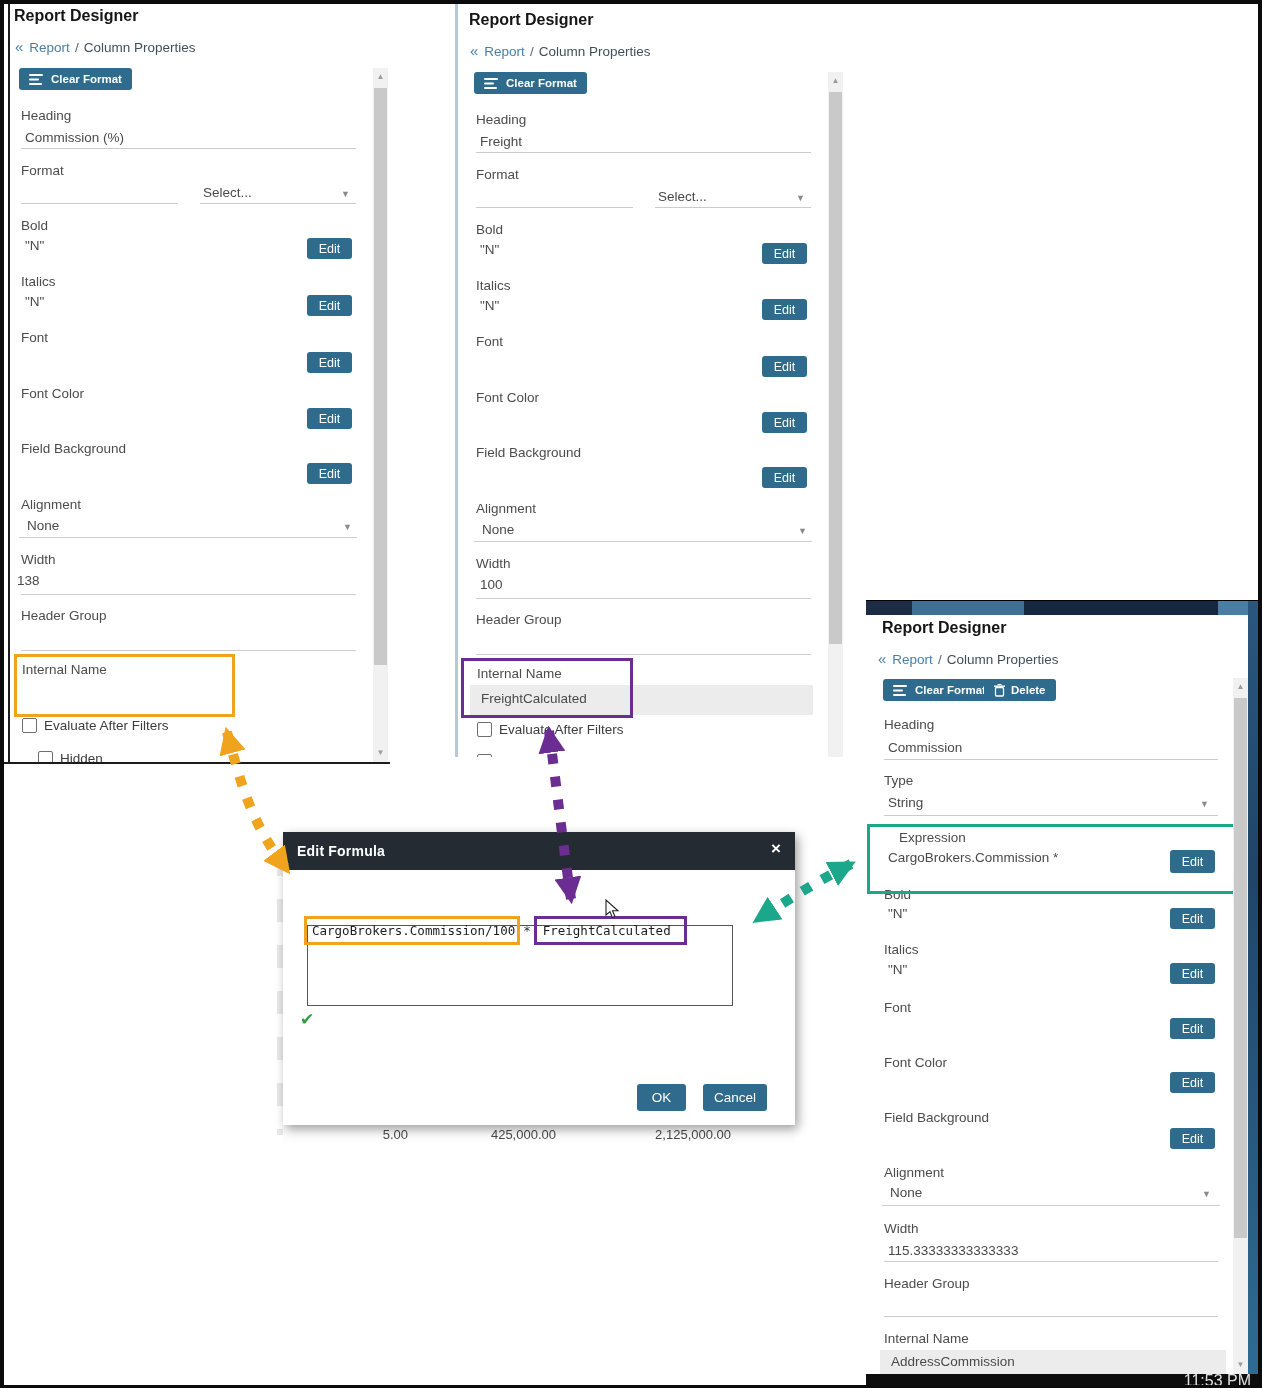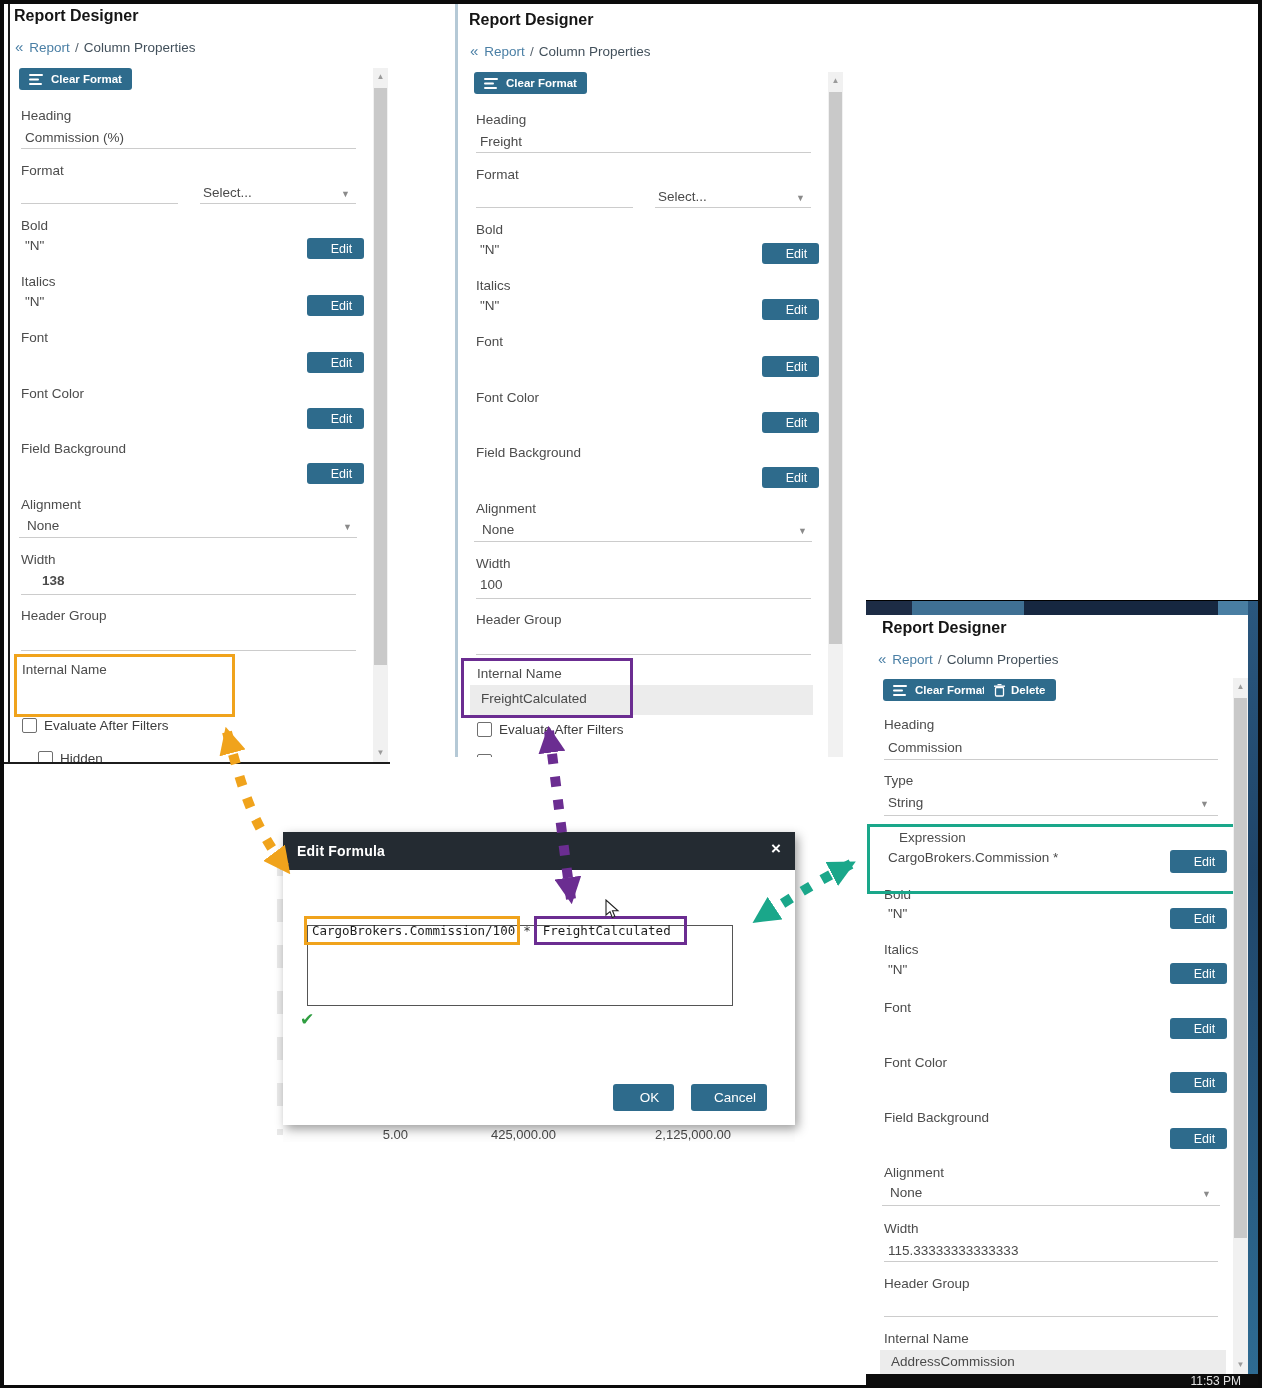--- a/index.html
+++ b/index.html
@@ -13,21 +13,21 @@
   .bc{font-size:13.5px;color:#42505b;}
   .bc .back{color:#4a7fa5;font-size:15px;margin-right:6px;}
   .bc .lnk{color:#4a7fa5;}
   .bc .sep{color:#5a6670;margin:0 5px;}
   .label{font-size:13.5px;color:#4c4c4c;}
   .value{font-size:13.5px;color:#4a4a4a;}
   .underline{height:1px;background:#cccccc;}
   .gray-strip{background:#ececec;}
   .caret{color:#8a8a8a;font-size:9px;line-height:9px;}
   
-  .btn{background:#2e6b8c;color:#ffffff;border-radius:3px;display:flex;align-items:center;justify-content:center;padding-left:12px;}
+  .btn{background:#2e6b8c;color:#ffffff;border-radius:3px;display:flex;align-items:center;justify-content:center;}
   .btn-edit{width:45px;height:21px;font-size:12.5px;}
   .btn-tool{height:22px;padding:0 10px;font-size:11.5px;font-weight:bold;gap:7px;}
   
   .sb{background:#f1f1f1;overflow:hidden;}
   .sb-arrow{position:absolute;left:0;right:0;text-align:center;color:#9b9b9b;font-size:8px;line-height:14px;height:14px;}
   .sb-thumb{position:absolute;left:1px;width:13px;background:#c9c9c9;}
   
   .cbrow{display:flex;}
   .cb{width:13px;height:13px;border:1px solid #6f6f6f;border-radius:2px;background:#fff;flex:0 0 auto;}
   .cblabel{margin-left:7px;font-size:13.5px;color:#3d3d3d;}
@@ -47,21 +47,21 @@
   .fx1{border:3px solid #f0a31c;padding:4px 2px 4px 5px;background:rgba(255,255,255,.0);}
   .fxop{margin:0 3px;color:#333;}
   .fx2{border:3px solid #6b2d91;padding:4px 13px 4px 6px;}
   .check{position:absolute;left:17px;top:177px;color:#2f9e41;font-size:17px;font-weight:bold;}
   .dlg-btns{position:absolute;right:28px;bottom:14px;display:flex;gap:17px;}
   .dlg-btns .btn{height:27px;font-size:13.5px;}
   .btn-ok{width:49px;} .btn-cancel{width:64px;}
   
   .darkbar{background:linear-gradient(90deg,#1d2c45 0,#1d2c45 46px,#3f7093 46px,#3f7093 158px,#162740 158px,#162740 352px,#497ea2 352px,#497ea2 100%);}
   .sidestrip{background:linear-gradient(180deg,#2a577e 0%,#1f4569 35%,#2e6b92 100%);}
-  .taskbar{background:#0d0d0d;color:#e2e2e2;font-size:12px;display:flex;align-items:center;justify-content:flex-end;padding-right:21px;box-sizing:border-box;z-index:12;}
+  .taskbar{background:#0d0d0d;color:#e2e2e2;font-size:16px;display:flex;align-items:center;justify-content:flex-end;padding-right:11px;box-sizing:border-box;z-index:12;}
   
   .stripes{background:repeating-linear-gradient(180deg,#e9e9e9 0 23px,#ffffff 23px 46px);z-index:4;}
   .bgnum{position:absolute;font-size:13px;color:#4a4a4a;text-align:right;}
   svg.overlay{position:absolute;left:0;top:0;z-index:20;pointer-events:none;}
   #cursor{z-index:30;}
 </style>
 </head>
 <body>
 
 <div id="page">
@@ -117,21 +117,21 @@
 
     <div class="abs label" style="left:11px;top:437px;">Field Background</div>
     <div class="abs btn btn-edit" style="left:297px;top:459px;">Edit</div>
 
     <div class="abs label" style="left:11px;top:493px;">Alignment</div>
     <div class="abs value" style="left:17px;top:514px;">None</div>
     <div class="abs caret" style="left:333px;top:519px;">▼</div>
     <div class="abs underline" style="left:9px;top:533px;width:338px;"></div>
 
     <div class="abs label" style="left:11px;top:548px;">Width</div>
-    <div class="abs value" style="left:32px;top:569px;font-weight:bold;">138</div>
+    <div class="abs value" style="left:7px;top:569px;">138</div>
     <div class="abs underline" style="left:11px;top:590px;width:335px;"></div>
 
     <div class="abs label" style="left:11px;top:604px;">Header Group</div>
     <div class="abs underline" style="left:11px;top:646px;width:335px;"></div>
 
     <div class="abs label" style="left:12px;top:658px;">Internal Name</div>
 
     <div class="abs cbrow" style="left:12px;top:714px;">
       <span class="cb"></span>
       <span class="cblabel">Evaluate After Filters</span>

